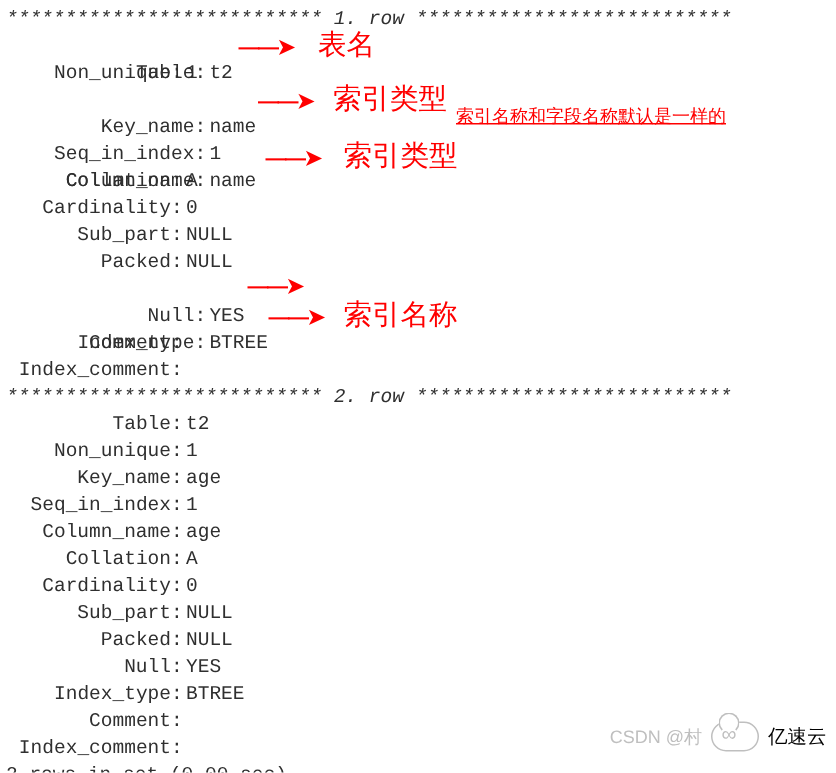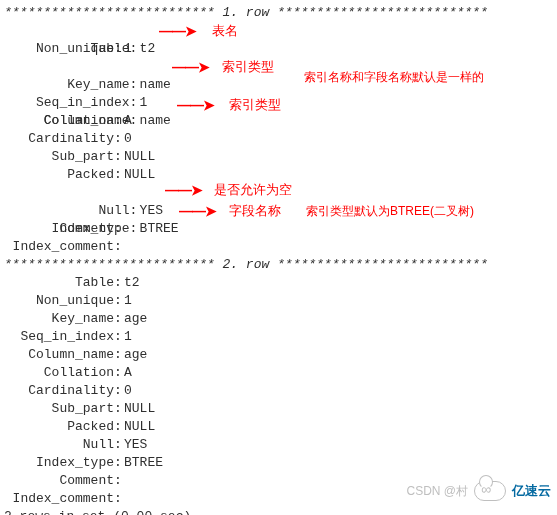--- a/index.html
+++ b/index.html
@@ -25,24 +25,24 @@
     color: #ff0000;
     font-weight: bold;
     font-family: Arial, sans-serif;
     font-size: 14px;
     letter-spacing: -1px;
   }
   .annot {
     position: absolute;
     color: #ff0000;
     font-family: "Microsoft YaHei","SimSun",Arial,sans-serif;
-    font-size: 13px;
+    font-size: 19px;
     white-space: nowrap;
   }
-  .annot.small { font-size: 12px; }
+  .annot.small { font-size: 12px; text-decoration: underline; }
   .hdr { white-space: pre; font-style: italic; }
   .watermark {
     position: absolute;
     right: 6px;
     bottom: 14px;
     color: #bfbfbf;
     font-family: Arial, sans-serif;
     font-size: 12px;
     display: flex;
     align-items: center;
@@ -56,21 +56,21 @@
   }
   .cloud::before {
     content: ""; position: absolute; width: 12px; height: 12px;
     border: 1.5px solid #bfbfbf; border-radius: 50%;
     top: -7px; left: 4px; background: #fff; border-bottom-color: transparent;
   }
   .cloud::after {
     content: "∞"; color:#bfbfbf; position:absolute; left:6px; top:-2px; font-size:14px;
   }
   .cn {
-    color: #0369a1; font-family: "SimSun", serif; font-size: 13px; font-weight: bold;
+    color: #000000; font-family: "SimSun", serif; font-size: 13px;
   }
 </style>
 </head>
 <body>
 
 <div class="hdr">*************************** 1. row ***************************</div>
 
 <div class="row">
   <span class="label">Table</span><span class="colon">:</span><span class="value">t2</span>
   <span class="arrow" style="left:155px;top:0">——➤</span>
@@ -91,27 +91,25 @@
   <span class="arrow" style="left:173px;top:2px">——➤</span>
   <span class="annot" style="left:225px;top:2px">索引类型</span>
 </div>
 <div class="row"><span class="label">Collation</span><span class="colon">:</span><span class="value">A</span></div>
 <div class="row"><span class="label">Cardinality</span><span class="colon">:</span><span class="value">0</span></div>
 <div class="row"><span class="label">Sub_part</span><span class="colon">:</span><span class="value">NULL</span></div>
 <div class="row"><span class="label">Packed</span><span class="colon">:</span><span class="value">NULL</span></div>
 <div class="row">
   <span class="label">Null</span><span class="colon">:</span><span class="value">YES</span>
   <span class="arrow" style="left:161px;top:-3px">——➤</span>
-  <span class="annot" style="left:210px;top:-3px">是否允许为空</span>
 </div>
 <div class="row">
   <span class="label">Index_type</span><span class="colon">:</span><span class="value">BTREE</span>
   <span class="arrow" style="left:175px;top:0">——➤</span>
-  <span class="annot" style="left:225px;top:0">字段名称</span>
-  <span class="annot small" style="left:302px;top:0">索引类型默认为BTREE(二叉树)</span>
+  <span class="annot" style="left:225px;top:0">索引名称</span>
 </div>
 <div class="row"><span class="label">Comment</span><span class="colon">:</span><span class="value"></span></div>
 <div class="row"><span class="label">Index_comment</span><span class="colon">:</span><span class="value"></span></div>
 
 <div class="hdr">*************************** 2. row ***************************</div>
 
 <div class="row"><span class="label">Table</span><span class="colon">:</span><span class="value">t2</span></div>
 <div class="row"><span class="label">Non_unique</span><span class="colon">:</span><span class="value">1</span></div>
 <div class="row"><span class="label">Key_name</span><span class="colon">:</span><span class="value">age</span></div>
 <div class="row"><span class="label">Seq_in_index</span><span class="colon">:</span><span class="value">1</span></div>

